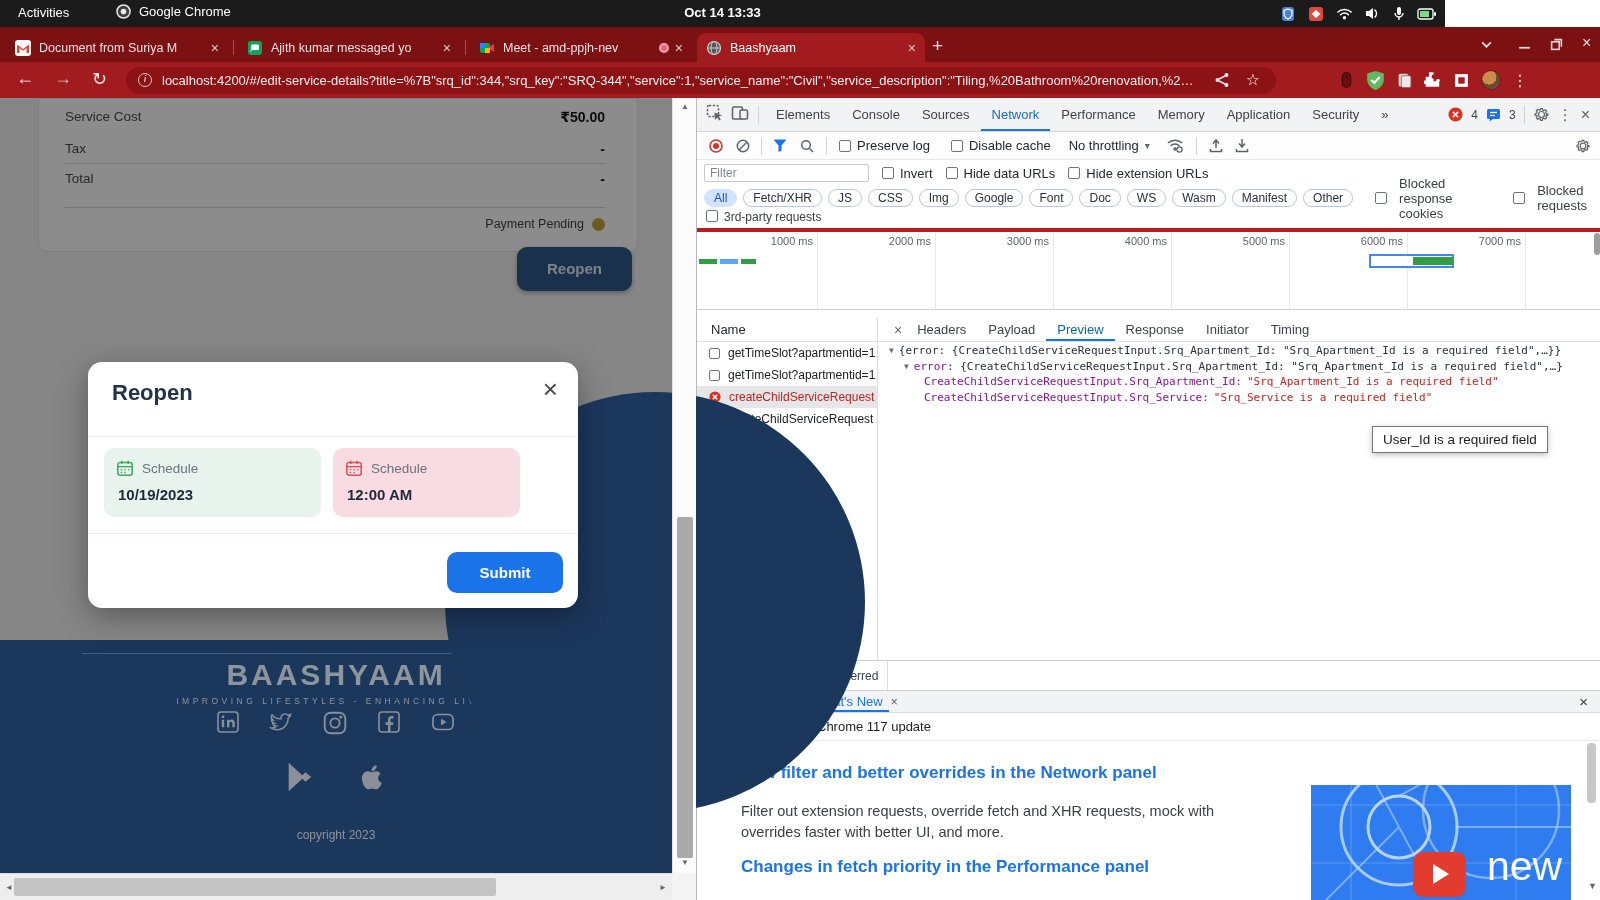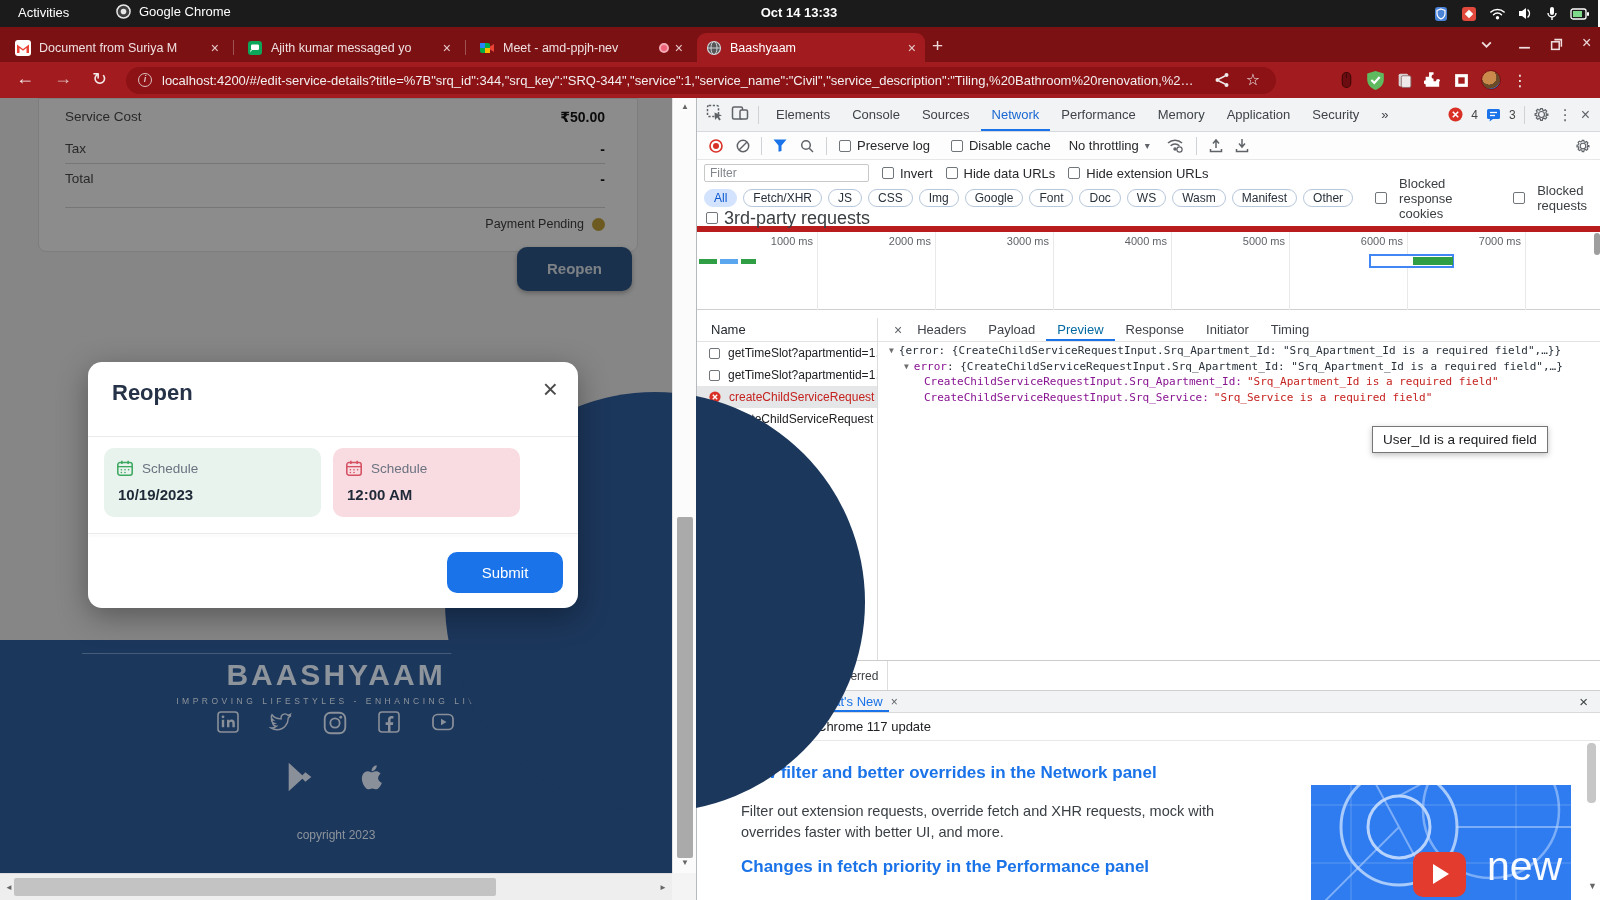--- a/index.html
+++ b/index.html
@@ -1,21 +1,21 @@
 <!DOCTYPE html>
 <html><head>
 <meta charset="utf-8">
 <style>
 *{margin:0;padding:0;box-sizing:border-box}
 html,body{width:1600px;height:900px;overflow:hidden}
 body{font-family:"Liberation Sans","DejaVu Sans",sans-serif;background:#fff}
 #screen{position:relative;width:1600px;height:900px;background:#fff;overflow:hidden}
 
 
-.sysbar{position:absolute;left:0;top:0;width:1598px;height:27px;background:#1b1b1b;color:#fff;font-size:13px}
+.sysbar{position:absolute;left:0;top:0;width:1445px;height:27px;background:#1b1b1b;color:#fff;font-size:13px}
 .sys-activities{position:absolute;left:18px;top:5px}
 .sys-appwrap{position:absolute;left:116px;top:4px;display:flex;align-items:center;gap:8px}
 .sys-clock{position:absolute;left:50%;top:5px;transform:translateX(-50%);font-weight:bold}
 .tray{position:absolute;right:8px;top:3px;display:flex;align-items:center;gap:12px;height:21px}
 
 
 .tabstrip{position:absolute;left:0;top:27px;width:1600px;height:35px;background:#7c1114}
 .tab{position:absolute;top:6px;height:29px;border-radius:9px 9px 0 0;display:flex;align-items:center;padding:0 9px;color:#efe0e0;font-size:12.5px;white-space:nowrap;overflow:hidden}
 .tab .ttl{overflow:hidden;text-overflow:clip;flex:1;margin-right:6px}
 .tab .tclose{font-size:14px;color:#e6cccc;flex:0 0 auto}
@@ -59,21 +59,21 @@
 .modal-title{position:absolute;left:24px;top:18px;font-size:22px;font-weight:bold;color:#253248}
 .modal-close{position:absolute;right:20px;top:12px;font-size:26px;font-weight:300;color:#4a4a4a}
 .modal-div{position:absolute;left:0;top:74px;width:100%;height:1px;background:#eaeaea}
 .sched{position:absolute;top:86px;height:69px;border-radius:10px}
 .sched-green{left:16px;width:217px;background:#e7f3ec}
 .sched-pink{left:245px;width:187px;background:#f9dce1}
 .sched .slabel{position:absolute;left:38px;top:13px;font-size:13.5px;color:#6b7280}
 .sched .sval{position:absolute;left:14px;top:38px;font-size:15px;font-weight:bold;color:#1f2937}
 .calico{position:absolute;left:12px;top:11px}
 .modal-div2{position:absolute;left:0;top:171px;width:100%;height:1px;background:#ececec;box-shadow:0 2px 3px rgba(0,0,0,.06)}
-.submit-btn{position:absolute;left:359px;top:190px;width:116px;height:41px;background:#1a73e8;border-radius:10px;color:#fff;font-size:15px;font-weight:normal;text-align:center;line-height:41px}
+.submit-btn{position:absolute;left:359px;top:190px;width:116px;height:41px;background:#1a73e8;border-radius:10px;color:#fff;font-size:15px;font-weight:bold;text-align:center;line-height:41px}
 
 
 .vscroll{position:absolute;left:672px;top:0;width:24px;height:775px;background:#fbfbfb;border-left:1px solid #e2e2e2;z-index:7}
 .vthumb{position:absolute;left:4px;top:419px;width:16px;height:341px;background:#aaa;border-radius:2px}
 .scar{position:absolute;font-size:8px;color:#666;left:8px}
 .hscroll{position:absolute;left:0;top:775px;width:672px;height:27px;background:#eee;border-top:1px solid #dcdcdc;z-index:7}
 .hthumb{position:absolute;left:14px;top:4px;width:482px;height:18px;background:#c3c3c3;border-radius:2px}
 
 
 .devtools{position:absolute;left:696px;top:98px;width:904px;height:802px;background:#fff;border-left:1px solid #b6b9bd;font-size:13px;color:#3c4043}
@@ -85,21 +85,21 @@
 .vsep{width:1px;height:18px;background:#d0d3d6}
 .dt-nettools{position:absolute;left:0;top:34px;width:100%;height:28px;background:#fdfdfd;border-bottom:1px solid #e7e7e7;display:flex;align-items:center;font-size:13px;color:#26282b}
 .dt-filterrow{position:absolute;left:0;top:62px;width:100%;height:26px;display:flex;align-items:center;font-size:13px;color:#26282b}
 .filter-input{width:165px;height:18px;margin-left:7px;border:1px solid #c8c8c8;border-radius:2px;font-size:12px;padding:0 5px;color:#333;font-family:inherit;background:#fff}
 .filter-input::placeholder{color:#80868b}
 .cb{width:12px;height:12px;border:1px solid #70757a;border-radius:2px;background:#fff;flex:0 0 auto}
 .cblab{margin-left:6px}
 .dt-pills{position:absolute;left:0;top:88px;width:100%;height:24px;display:flex;align-items:center;gap:6px;padding-left:7px;font-size:12px}
 .pill{height:18px;line-height:16px;padding:0 9px;border:1px solid #b7c7dc;border-radius:10px;color:#28303a;background:#fff}
 .pill.active{background:#d3e3fd;border-color:#d3e3fd;color:#0b57d0;font-weight:normal}
-.dt-third{position:absolute;left:0;top:112px;width:100%;height:22px;display:flex;align-items:center;padding-left:9px;border-bottom:6px solid #b91c1c;font-size:18px}
+.dt-third{position:absolute;left:0;top:112px;width:100%;height:22px;display:flex;align-items:flex-start;padding-left:9px;border-bottom:4px solid #b91c1c;font-size:12px}
 .dt-timeline{position:absolute;left:0;top:134px;width:100%;height:78px;background:#fff;border-bottom:1px solid #cfcfcf}
 .gridline{position:absolute;top:0;width:1px;height:78px;background:#e9e9e9}
 .ticklab{position:absolute;top:3px;width:80px;text-align:right;font-size:11px;color:#5f6368}
 .wfbar{position:absolute;top:27px;height:5px}
 .selbox{position:absolute;left:672px;top:22px;width:85px;height:14px;border:2px solid #4285f4;background:#fff}
 .selgreen{position:absolute;left:42px;top:1px;width:40px;height:8px;background:#2f9e44}
 .minithumb{position:absolute;left:897px;top:1px;width:6px;height:22px;background:#9e9e9e;border-radius:3px}
 .dt-reqsplit{position:absolute;left:0;top:220px;width:100%;height:350px}
 .req-left{position:absolute;left:0;top:0;width:181px;height:350px;border-right:1px solid #ddd}
 .req-header{height:24px;line-height:24px;padding-left:14px;border-bottom:1px solid #e2e2e2;font-size:13px;color:#24292e}

